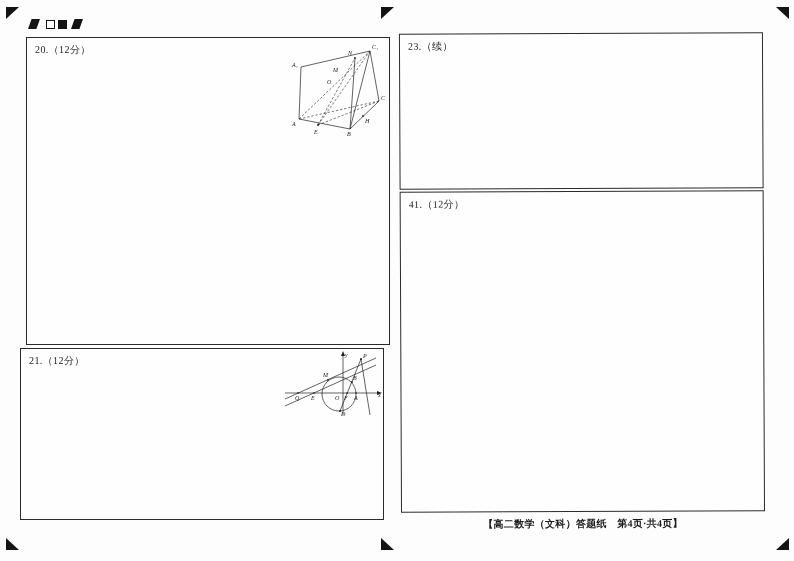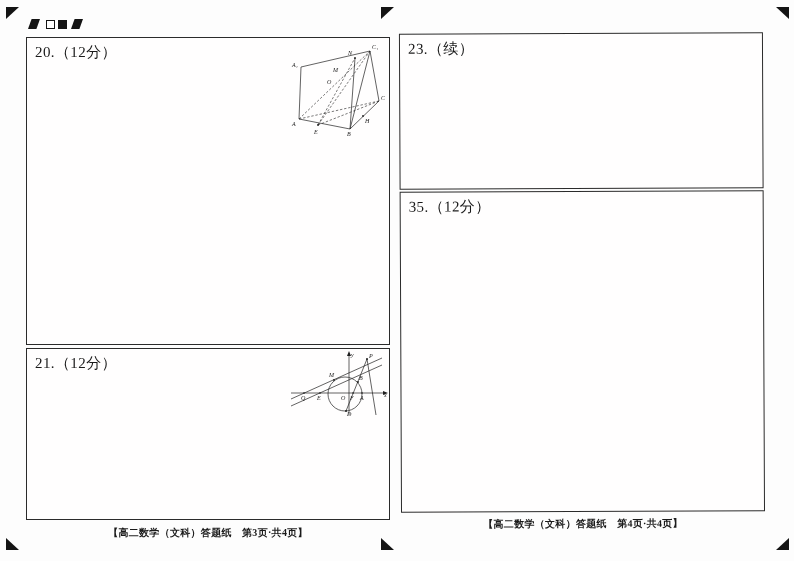--- a/index.html
+++ b/index.html
@@ -20,24 +20,24 @@
 
   
   .hdr-tri{position:absolute;width:12px;height:10px;background:#141414;
     clip-path:polygon(30% 0,100% 0,70% 100%,0 100%);}
   .hdr-sq-o{position:absolute;width:9px;height:9px;box-sizing:border-box;
     border:1.6px solid #141414;background:#fff;}
   .hdr-sq-f{position:absolute;width:9px;height:9px;background:#141414;}
 
   
   .qbox{position:absolute;border:1px solid #2b2b2b;background:#fffefe;box-sizing:border-box;}
-  .qlabel{position:absolute;top:5px;left:8px;font-size:15px;letter-spacing:.4px;white-space:nowrap;}
+  .qlabel{position:absolute;top:5px;left:8px;font-size:10px;letter-spacing:.4px;white-space:nowrap;}
 
   .box20{left:26px;top:37px;width:364px;height:308px;}
-  .box21{left:26px;top:348px;width:364px;height:172px;text-align:right;}
+  .box21{left:20px;top:348px;width:364px;height:172px;text-align:right;}
   .box21c{left:400px;top:33px;width:364px;height:156px;}
   .box22{left:400px;top:191px;width:364px;height:321px;}
   .page-right{transform:rotate(-0.25deg);transform-origin:580px 280px;}
 
   .footer{position:absolute;font-size:10px;font-weight:600;letter-spacing:.3px;
     text-align:center;white-space:nowrap;}
   .footer-left{left:26px;top:526px;width:364px;}
   .footer-right{left:400px;top:517px;width:364px;}
 
   .fig{position:absolute;}
@@ -136,25 +136,24 @@
       <text x="70" y="30">B</text>
       <text x="12" y="50">Q</text>
       <text x="28" y="50">E</text>
       <text x="52" y="50">O</text>
       <text x="61" y="50">F</text>
       <text x="71" y="50">A</text>
       <text x="58" y="66">D</text>
     </svg>
   </div>
 
-  <div class="footer footer-left">【高二数学（文科）答题纸　第3页·共4页】</div>
 
   <div class="page-right">
     <div class="qbox box21c">
       <span class="qlabel">23.（续）</span>
     </div>
     <div class="qbox box22">
-      <span class="qlabel">35.（12分）</span>
+      <span class="qlabel">41.（12分）</span>
     </div>
     <div class="footer footer-right">【高二数学（文科）答题纸　第4页·共4页】</div>
   </div>
 
 </div>
 
 </body></html>

